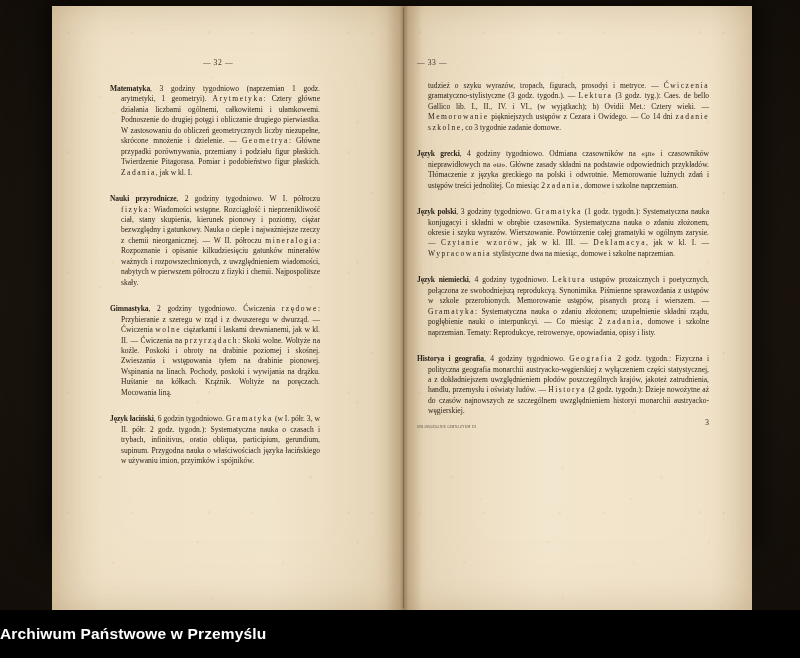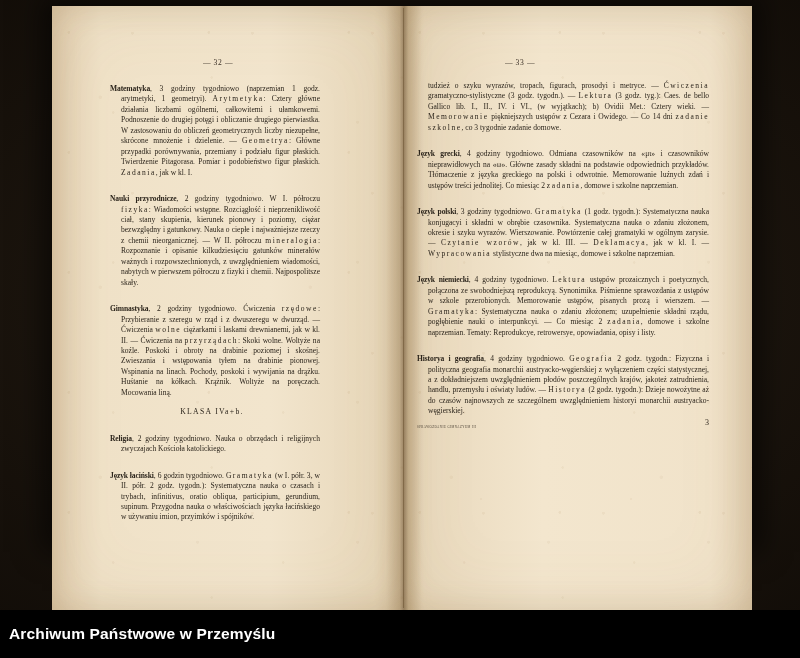--- a/index.html
+++ b/index.html
@@ -103,21 +103,21 @@
   .textblock.right { left: 365px; top: 52px; width: 292px; }
 
   .folio {
     font-size: 7.6px;
     letter-spacing: .6px;
     color: #3a3026;
     margin-bottom: 13px;
     height: 10px;
   }
   .folio.l { text-align: center; padding-left: 6px; }
-  .folio.r { text-align: center; padding-right: 86px; }
+  .folio.r { padding-right: 86px; }
 
   p.para {
     margin: 0;
     text-indent: 0;
     padding-left: 11px;
   }
   p.para.hang { text-indent: -11px; margin-top: 16px; }
   p.para.cont { padding-left: 11px; text-indent: 0; }
 
   .subj {
@@ -162,21 +162,20 @@
     background: #000;
     display: flex;
     align-items: center;
   }
   .watermark span {
     color: #fff;
     font-family: "Liberation Sans", sans-serif;
     font-weight: bold;
     font-size: 15.5px;
     letter-spacing: .15px;
-    padding-left: 9px;
   }
 </style>
 </head>
 <body>
 
 <div id="scan">
   <div class="scanner-bg"></div>
 
   <div class="book">
 
@@ -196,23 +195,21 @@
     <div class="textblock left">
       <div class="folio l">— 32 —</div>
 
 
       <p class="para hang"><span class="subj">Matematyka</span>, 3 godziny tygodniowo (naprzemian 1 godz. arytmetyki, 1 geometryi). <span class="sp">Arytmetyka</span>: Cztery główne działania liczbami ogólnemi, całkowitemi i ułamkowemi. Podnoszenie do drugiej potęgi i obliczanie drugiego pierwiastka. W zastosowaniu do obliczeń geometrycznych liczby niezupełne, skrócone mnożenie i dzielenie. — <span class="sp">Geometrya</span>: Główne przypadki porównywania, przemiany i podziału figur płaskich. Twierdzenie Pitagorasa. Pomiar i podobieństwo figur płaskich. <span class="sp">Zadania</span>, jak w kl. I.</p>
 
       <p class="para hang"><span class="subj">Nauki przyrodnicze</span>, 2 godziny tygodniowo. W I. półroczu <span class="sp">fizyka</span>: Wiadomości wstępne. Rozciągłość i nieprzenikliwość ciał, stany skupienia, kierunek pionowy i poziomy, ciężar bezwzględny i gatunkowy. Nauka o ciepłe i najważniejsze rzeczy z chemii nieorganicznej. — W II. półroczu <span class="sp">mineralogia</span>: Rozpoznanie i opisanie kilkudziesięciu gatunków minerałów ważnych i rozpowszechnionych, z uwzględnieniem wiadomości, nabytych w pierwszem półroczu z fizyki i chemii. Najpospolitsze skały.</p>
 
       <p class="para hang"><span class="subj">Gimnastyka</span>, 2 godziny tygodniowo. Ćwiczenia <span class="sp">rzędowe</span>: Przybieranie z szeregu w rząd i z dwuszeregu w dwurząd. — Ćwiczenia <span class="sp">wolne</span> ciężarkami i laskami drewnianemi, jak w kl. II. — Ćwiczenia na <span class="sp">przyrządach</span>: Skoki wolne. Woltyże na koźle. Poskoki i obroty na drabinie poziomej i skośnej. Zwieszania i wstępowania tyłem na drabinie pionowej. Wspinania na linach. Pochody, poskoki i wywijania na drążku. Huśtanie na kółkach. Krążnik. Woltyże na poręczach. Mocowania liną.</p>
 
-      <div class="klasa">KLASA IVa+b.</div>
-
-      <p class="para hang"><span class="subj">Religia</span>, 2 godziny tygodniowo. Nauka o obrzędach i religijnych zwyczajach Kościoła katolickiego.</p>
+
 
       <p class="para hang"><span class="subj">Język łaciński</span>, 6 godzin tygodniowo. <span class="sp">Gramatyka</span> (w I. półr. 3, w II. półr. 2 godz. tygodn.): Systematyczna nauka o czasach i trybach, infinitivus, oratio obliqua, participium, gerundium, supinum. Przygodna nauka o właściwościach języka łacińskiego w używaniu imion, przyimków i spójników.</p>
     </div>
 
     <div class="textblock right">
       <div class="folio r">— 33 —</div>
 
       <p class="para cont">tudzież o szyku wyrazów, tropach, figurach, prosodyi i metryce. — <span class="sp">Ćwiczenia</span> gramatyczno-stylistyczne (3 godz. tygodn.). — <span class="sp">Lektura</span> (3 godz. tyg.): Caes. de bello Gallico lib. I., II., IV. i VI., (w wyjątkach); b) Ovidii Met.: Cztery wieki. — <span class="sp">Memorowanie</span> piękniejszych ustępów z Cezara i Owidego. — Co 14 dni <span class="sp">zadanie szkolne</span>, co 3 tygodnie zadanie domowe.</p>
 
       <p class="para hang"><span class="subj">Język grecki</span>, 4 godziny tygodniowo. Odmiana czasowników na «μι» i czasowników nieprawidłowych na «ω». Główne zasady składni na podstawie odpowiednich przykładów. Tłómaczenie z języka greckiego na polski i odwrotnie. Memorowanie luźnych zdań i ustępów treści jednolitej. Co miesiąc 2 <span class="sp">zadania</span>, domowe i szkolne naprzemian.</p>

